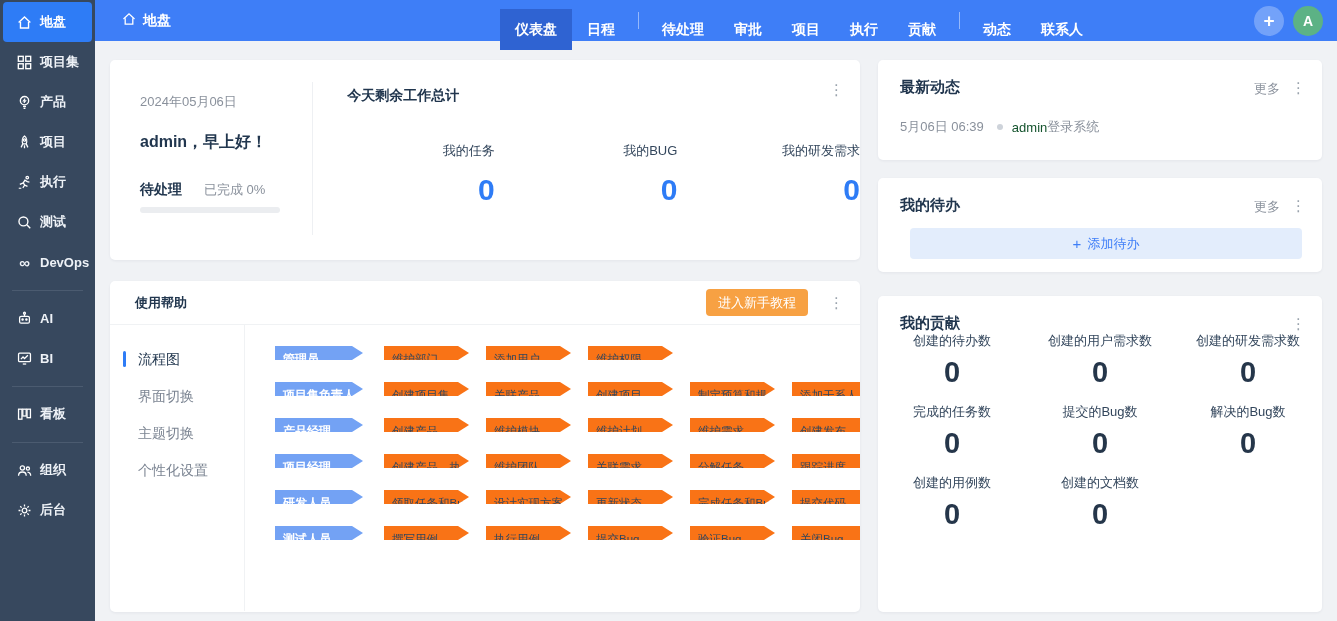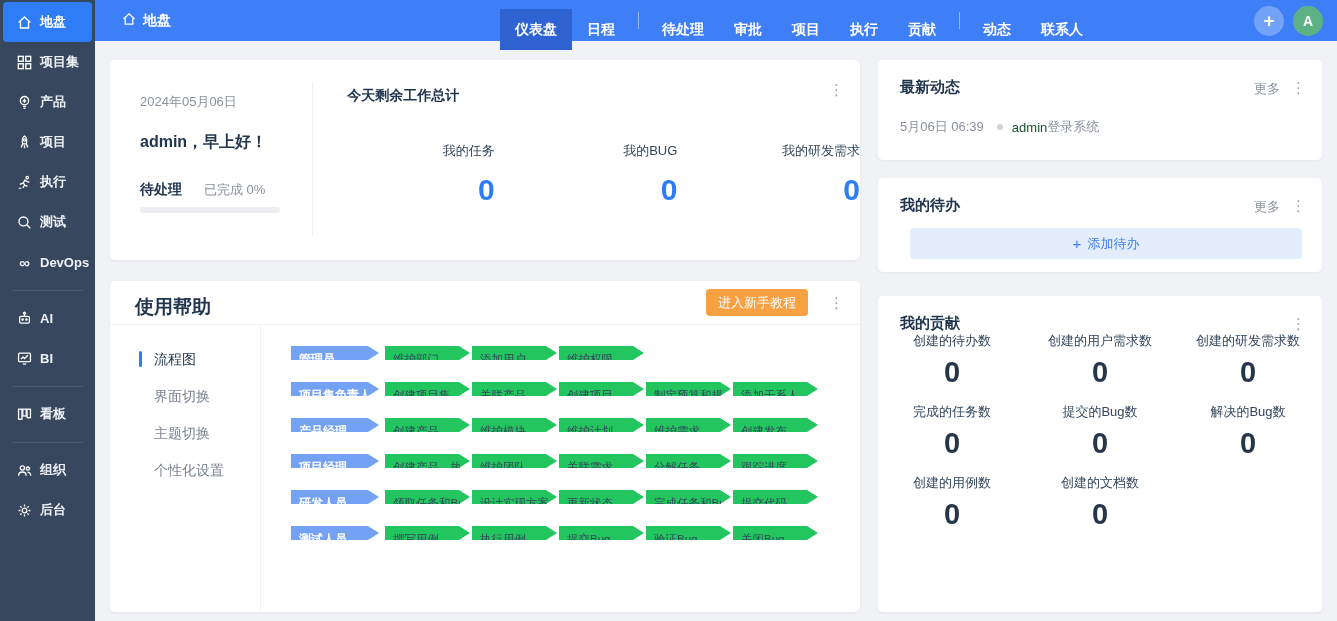--- a/index.html
+++ b/index.html
@@ -54,35 +54,35 @@
   .summary-title { position:absolute; left:0; width:33.3%; top:27px; text-align:center; font-size:14px; font-weight:bold; color:#21364e; white-space:nowrap; }
   .stat-cols { position:absolute; left:0; right:0; top:0; height:100%; display:flex; }
   .stat-col { flex:1; text-align:right; padding-top:82px; }
   .stat-label { font-size:13px; color:#33465c; }
   .stat-value { margin-top:13px; font-size:30px; font-weight:bold; color:#2e7cf6; }
   .card-greet .kebab { right:16px; top:22px; }
 
   
   .card-help { height:331px; margin-top:21px; }
   .help-header { height:44px; border-bottom:1px solid #f0f2f4; position:relative; }
-  .help-title { position:absolute; left:25px; top:13px; font-size:19px; font-weight:bold; color:#21364e; }
+  .help-title { position:absolute; left:25px; top:13px; font-size:13px; font-weight:bold; color:#21364e; }
   .tutorial-btn { position:absolute; right:52px; top:8px; height:27px; line-height:27px; padding:0 12px; background:#f7a143;
                   color:#fff; font-size:13px; border:none; border-radius:4px; cursor:pointer; }
   .help-header .kebab { right:16px; top:14px; }
-  .help-body { display:flex; height:286px;padding-left:16px; }
+  .help-body { display:flex; height:286px; }
   .help-tabs { width:135px; flex:none; border-right:1px solid #f0f2f4; padding-top:16px; }
   .help-tab { position:relative; height:37px; line-height:37px; padding-left:28px; font-size:14px; color:#7b8492; cursor:pointer; }
   .help-tab.active { color:#21364e; }
   .help-tab.active::before { content:""; position:absolute; left:13px; top:10px; width:3px; height:16px; background:#2e7cf6; border-radius:2px; }
   .flow-area { flex:1; padding:21px 0 0 30px; overflow:hidden; }
   .flow-row { display:flex; height:26px; margin-bottom:10px; }
   .chip { height:14px; line-height:26px; white-space:nowrap; overflow:hidden; flex:none;
           clip-path:polygon(0 0, calc(100% - 11px) 0, 100% 50%, calc(100% - 11px) 100%, 0 100%); }
   .chip-role { width:88px; background:#73a2f4; color:#fff; font-size:12px; font-weight:bold; padding-left:8px; margin-right:6px; }
-  .chip-task { width:85px; background:#22c55e; color:#33465c; font-size:11.5px; padding-left:8px; margin-right:2px; }
+  .chip-task { width:85px; background:#f97316; color:#33465c; font-size:11.5px; padding-left:8px; margin-right:2px;margin-left:15px; }
 
   
   .card-news { height:100px; }
   .card-title { position:absolute; left:22px; top:18px; font-size:15px; font-weight:bold; color:#21364e; }
   .card-news .more-link, .card-todo .more-link { right:42px; top:20px; }
   .card-news .kebab, .card-todo .kebab, .card-contrib .kebab { right:16px; top:20px; }
   .news-item { position:absolute; left:22px; top:58px; display:flex; align-items:center; font-size:13px; white-space:nowrap; }
   .news-time { color:#8a919c; }
   .news-dot { width:6px; height:6px; border-radius:50%; background:#ced3da; margin:0 9px 0 13px; }
   .news-user { color:#14532d; }

